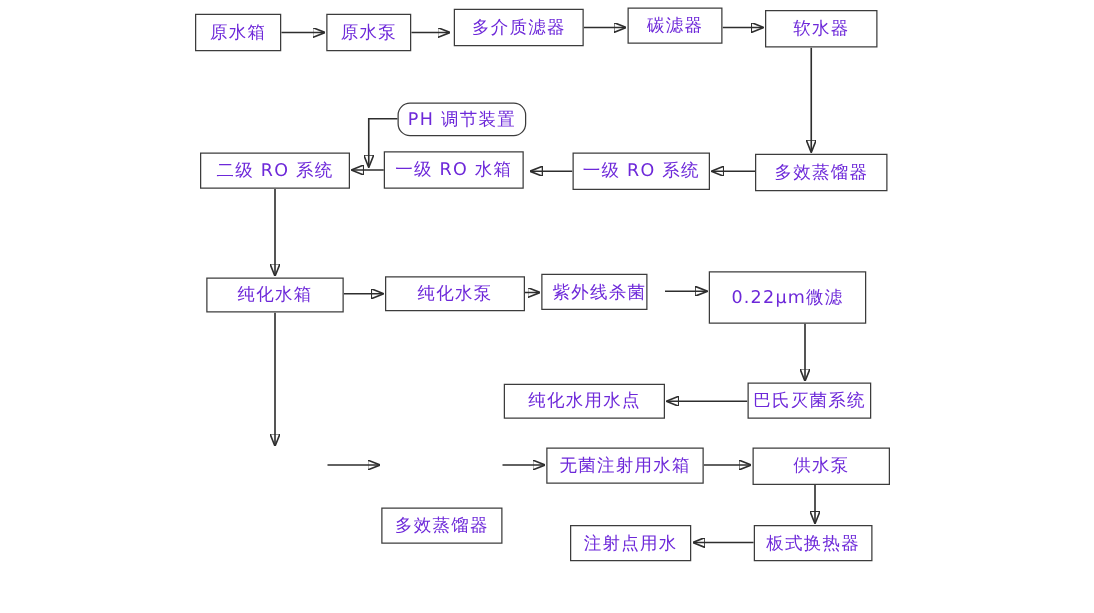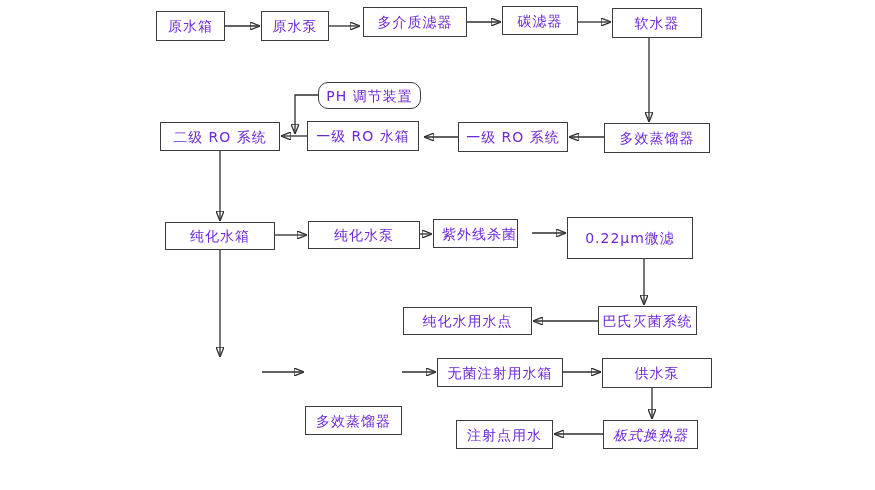--- a/index.html
+++ b/index.html
@@ -99,20 +99,20 @@
     </div>
   <div class="node" style="left:305px;top:358px;width:97px;height:29px;margin-top:48px;">
       <span>多效蒸馏器</span>
     </div>
   <div class="node" style="left:437px;top:358px;width:126px;height:29px;">
       <span>无菌注射用水箱</span>
     </div>
   <div class="node" style="left:602px;top:358px;width:110px;height:30px;">
       <span>供水泵</span>
     </div>
-  <div class="node" style="left:603px;top:420px;width:95px;height:29px;font-style:italic;">
+  <div class="node" style="left:603px;top:420px;width:95px;height:29px;">
       <span>板式换热器</span>
     </div>
   <div class="node" style="left:456px;top:420px;width:97px;height:29px;">
       <span>注射点用水</span>
     </div>
 
 </div>
 
 </body></html>

